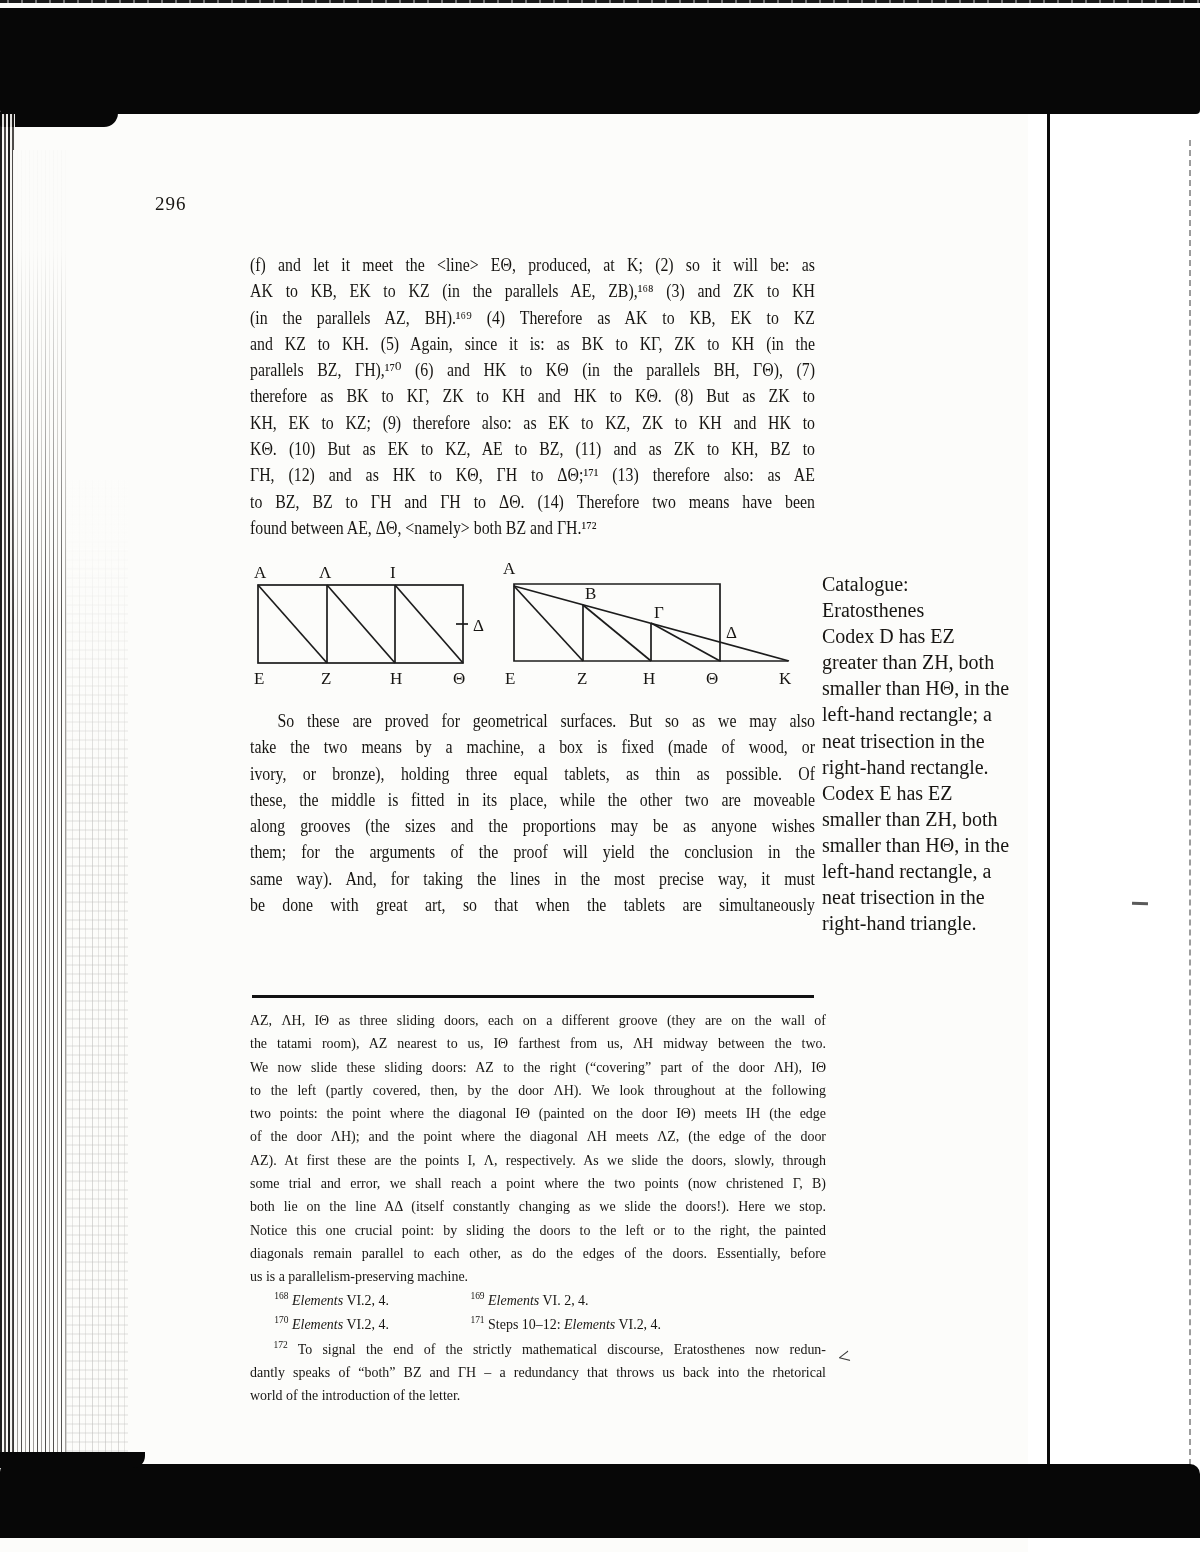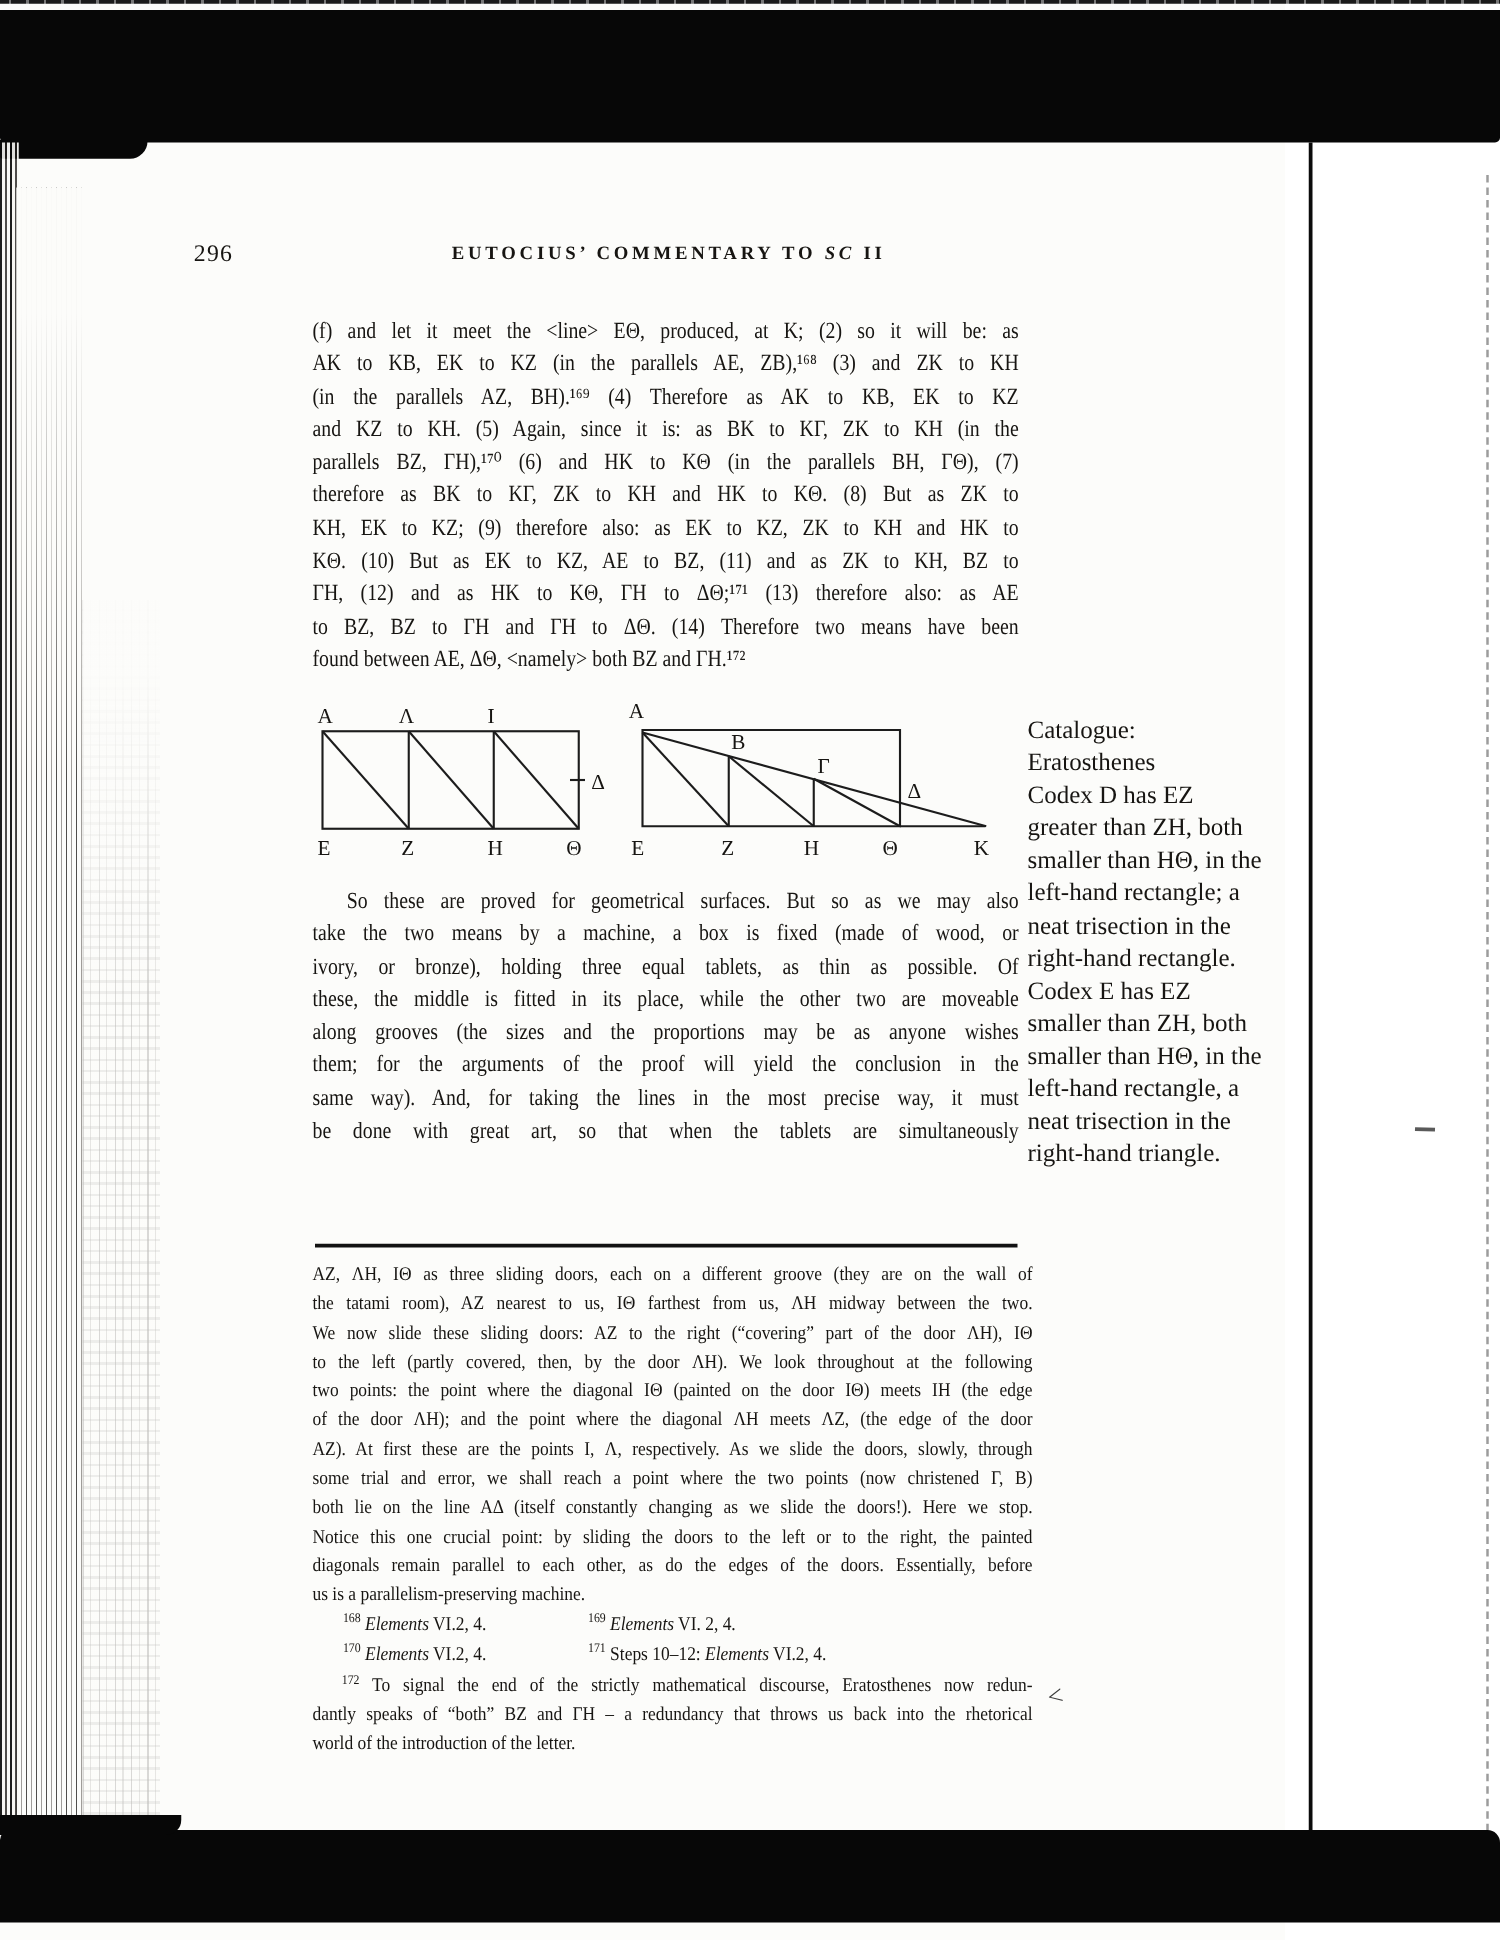--- a/index.html
+++ b/index.html
@@ -59,21 +59,20 @@
   <div class="abs leftnoise2"></div>
   <div class="abs leftnoise3"></div>
   <div class="abs gutterline"></div>
   <div class="abs edge-dash"></div>
   <div class="abs bottomband"></div>
   <div class="abs bottomband-bump"></div>
   <div class="abs dash-artifact"></div>
 
   <div class="abs pagenum">296</div>
 
-  <div class="abs header"><span>EUTOCIUS’ COMMENTARY TO </span><i>SC</i><span> II</span></div>
 
   <div class="abs para para1">
     <div class="jline">(f) and let it meet the &lt;line&gt; EΘ, produced, at K; (2) so it will be: as</div>
     <div class="jline">AK to KB, EK to KZ (in the parallels AE, ZB),¹⁶⁸ (3) and ZK to KH</div>
     <div class="jline">(in the parallels AZ, BH).¹⁶⁹ (4) Therefore as AK to KB, EK to KZ</div>
     <div class="jline">and KZ to KH. (5) Again, since it is: as BK to KΓ, ZK to KH (in the</div>
     <div class="jline">parallels BZ, ΓH),¹⁷⁰ (6) and HK to KΘ (in the parallels BH, ΓΘ), (7)</div>
     <div class="jline">therefore as BK to KΓ, ZK to KH and HK to KΘ. (8) But as ZK to</div>
     <div class="jline">KH, EK to KZ; (9) therefore also: as EK to KZ, ZK to KH and HK to</div>
     <div class="jline">KΘ. (10) But as EK to KZ, AE to BZ, (11) and as ZK to KH, BZ to</div>

